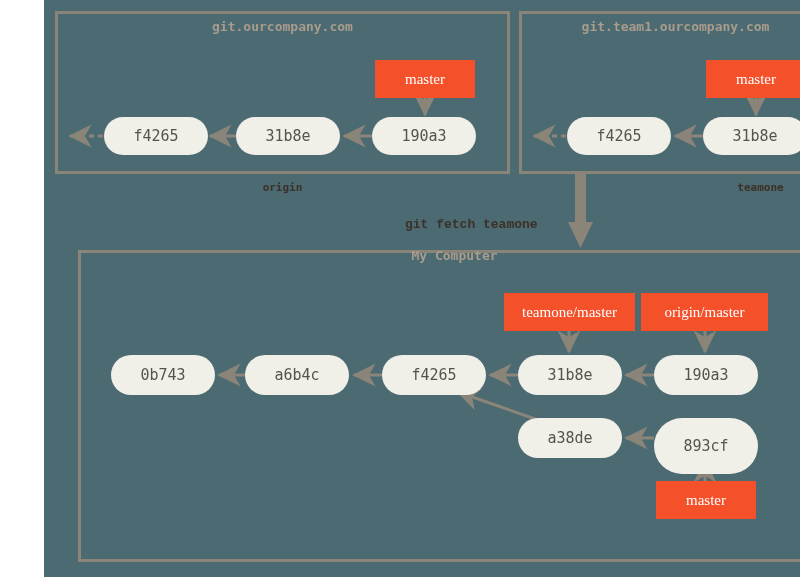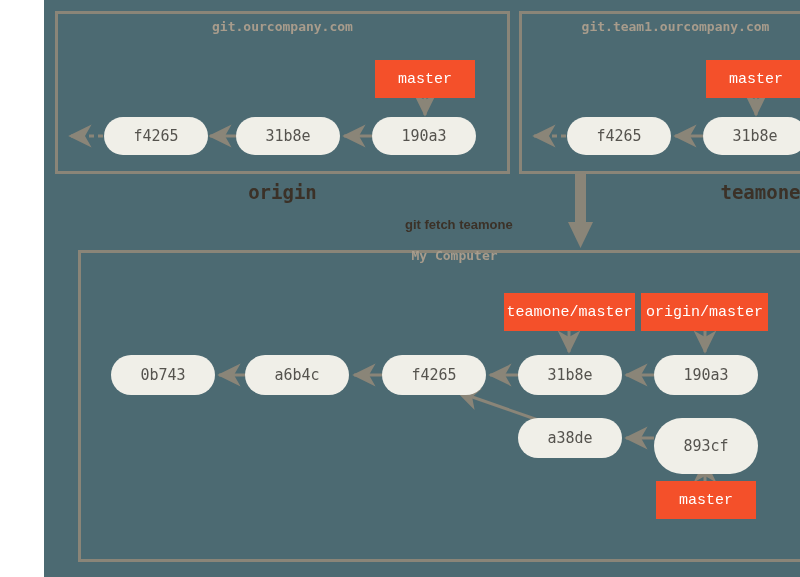--- a/index.html
+++ b/index.html
@@ -36,21 +36,21 @@
     font-size: 13px;
     font-weight: bold;
     color: #A89C8C;
     letter-spacing: 0px;
     white-space: nowrap;
   }
   .panel-caption {
     position: absolute;
     text-align: center;
     font-family: "DejaVu Sans Mono", "Liberation Mono", monospace;
-    font-size: 19px;
+    font-size: 11px;
     font-weight: bold;
     color: #3B3127;
     white-space: nowrap;
   }
   .commit {
     position: absolute;
     background: #F0EFE8;
     border-radius: 999px;
     display: flex;
     align-items: center;
@@ -59,28 +59,28 @@
     font-size: 15px;
     color: #55534E;
     box-sizing: border-box;
   }
   .branch {
     position: absolute;
     background: #F4502A;
     display: flex;
     align-items: center;
     justify-content: center;
-    font-family: Liberation Mono, monospace;
+    font-family: Liberation Serif, serif;
     font-size: 15px;
     color: #FFFFFF;
     box-sizing: border-box;
   }
   .cmd-label {
     position: absolute;
-    font-family: Liberation Sans, sans-serif;
+    font-family: Liberation Mono, monospace;
     font-size: 13px;
     font-weight: bold;
     color: #3B3127;
     white-space: nowrap;
   }
 </style>
 </head>
 <body>
 
 <div id="stage">

